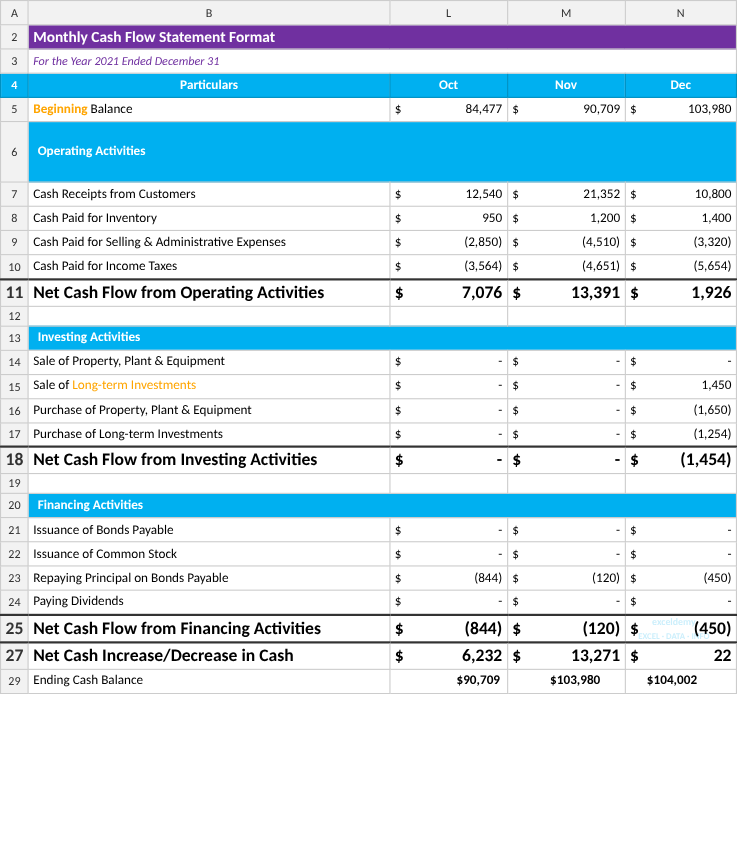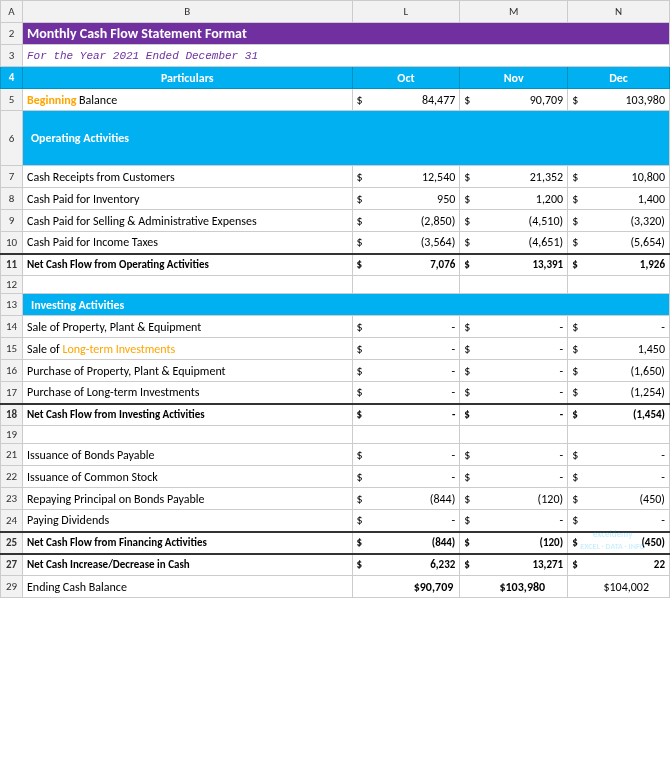--- a/index.html
+++ b/index.html
@@ -57,39 +57,38 @@
       font-size: 14px;
       padding: 4px 8px;
     }
 
     
     .subtitle-cell {
       color: #7030a0;
       font-style: italic;
       font-size: 11px;
       padding: 2px 8px;
-      font-family: Liberation Mono, monospace;
     }
 
     
     .header-row td {
       background: #00b0f0;
       color: #fff;
       font-weight: bold;
       text-align: center;
       border: 1px solid #0090c0;
     }
     .header-row td.particulars-header {
       text-align: center;
     }
 
     
     .net-row td {
       font-weight: bold;
-      font-size: 11px;
+      font-size: 16px;
       border-top: 2px solid #333;
       margin-left: 10px;
     }
 
     
     .data-row td {
       font-weight: normal;
     }
 
     
@@ -578,20 +577,24 @@
   </tr>
 
   <tr class="empty-row">
     <td class="row-header">19</td>
     <td></td>
           <td></td>
           <td></td>
           <td></td>
   </tr>
 
+  <tr>
+    <td class="row-header">20</td>
+    <td colspan="4" class="section-header" style="background:#00b0f0; color:#fff; font-weight:bold; padding:3px 8px;">Financing Activities</td>
+  </tr>
 
   <tr class="data-row">
     <td class="row-header">21</td>
     <td class="cell-label indent">Issuance of Bonds Payable</td>
     <td class="money-td">
             <table class="inner-money">
               <tbody>
                 <tr>
                   <td class="ds">$</td>
                   <td class="amt">-</td>
@@ -796,21 +799,21 @@
             </table>
           </td>
   </tr>
 
 
   <tr>
     <td class="row-header">29</td>
     <td class="ending-row cell-label net-label">Ending Cash Balance</td>
     <td class="ending-row money-td" style="text-align:right; padding-right:6px; font-weight:bold;">$90,709</td>
     <td class="ending-row money-td" style="text-align:right; padding-right:22px; font-weight:bold;">$103,980</td>
-    <td class="ending-row money-td" style="text-align:right; padding-right:20px; font-weight:normal;">$104,002</td>
+    <td class="ending-row money-td" style="text-align:center; padding-right:20px; font-weight:bold;">$104,002</td>
   </tr>
 </tbody>
     </table>
 
 <div class="watermark" style="position:absolute; bottom:45px; right:25px; opacity:0.2; text-align:center; font-size:9px; color:#00b0f0; font-weight:bold; line-height:1.4;">
   exceldemy<br><span style="font-size:8px;">EXCEL · DATA · INFO</span>
 </div>
 </div>
 
 </body></html>

